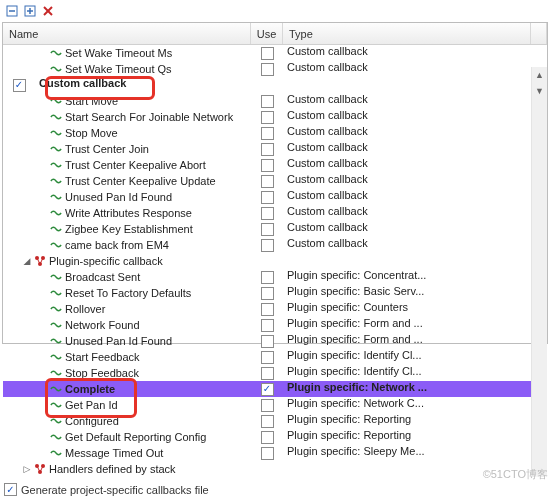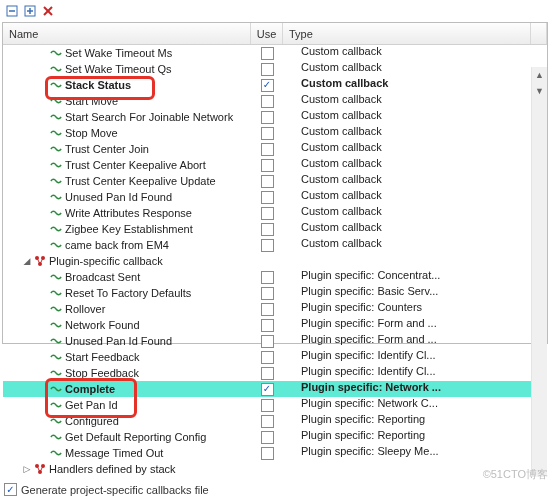--- a/index.html
+++ b/index.html
@@ -9,24 +9,24 @@
   .panel { border: 1px solid #bcbcbc; margin: 0 6px 0 2px; height: 322px; background: #fff; position: relative; }
   .header { display: flex; height: 22px; background: linear-gradient(#fdfdfd,#ececec); border-bottom: 1px solid #d0d0d0; font-size: 11px; color: #333; }
   .header > div { display: flex; align-items: center; padding: 0 6px; border-right: 1px solid #d8d8d8; }
   .col-name { width: 248px; }
   .col-use { width: 32px; justify-content: center; }
   .col-type { flex: 1; }
   .col-scroll { width: 16px; border-right: none; background: linear-gradient(#fdfdfd,#ececec); }
   .body { height: 430px; overflow: hidden; position: relative; }
   .rows { }
   .row { display: flex; height: 16px; font-size: 11px; }
-  .row.selected { background: #5eead4; }
+  .row.selected { background: #8b5cf6; }
   .row .c-name { width: 248px; display: flex; align-items: center; overflow: hidden; white-space: nowrap; }
   .row .c-use { width: 32px; display: flex; justify-content: center; align-items: center; }
-  .row .c-type { flex: 1; padding-left: 4px; white-space: nowrap; overflow: hidden; text-overflow: ellipsis; margin-left: 14px; }
+  .row .c-type { flex: 1; padding-left: 4px; white-space: nowrap; overflow: hidden; text-overflow: ellipsis; }
   .indent { display: inline-block; }
   .twisty { width: 12px; display: inline-flex; justify-content: center; color: #666; font-size: 9px; }
   .leaf-icon { width: 14px; height: 12px; display: inline-flex; align-items: center; justify-content: center; margin-right: 2px; }
   .leaf-icon svg { width: 12px; height: 10px; }
   .branch-icon { width: 14px; height: 12px; display: inline-flex; align-items: center; justify-content: center; margin-right: 2px; color: #c62828; }
   .label { white-space: nowrap; }
   .bold { font-weight: bold; }
   .chk { width: 13px; height: 13px; border: 1px solid #8a8a8a; background: #fff; display: flex; align-items: center; justify-content: center; font-size: 10px; color: #1a56c4; line-height: 1; }
   .redbox { position: absolute; border: 3px solid #e53228; border-radius: 6px; pointer-events: none; }
   .scroll { position: absolute; right: 0; top: 22px; bottom: 0; width: 16px; background: #f0f0f0; border-left: 1px solid #e4e4e4; }
@@ -93,29 +93,20 @@
               </svg>
             </span>
             <span class="label">Set Wake Timeout Qs</span>
           </div>
           <div class="c-use">
             <span class="chk"></span>
           </div>
           <div class="c-type">Custom callback</div>
         </div>
         <div class="row">
-          <div class="c-name">
-            <span class="indent" style="width: 46px;"></span>
-            <span class="leaf-icon">
-              <svg viewBox="0 0 14 10">
-                <path d="M1 5 Q4 1 7 5 Q10 9 13 5" fill="none" stroke="#2e8b3d" stroke-width="1.6"></path>
-              </svg>
-            </span>
-            <span class="label bold">Stack Status</span>
-          </div>
           <div class="c-use">
             <span class="chk">✓</span>
           </div>
           <div class="c-type bold">Custom callback</div>
         </div>
         <div class="row">
           <div class="c-name">
             <span class="indent" style="width: 46px;"></span>
             <span class="leaf-icon">
               <svg viewBox="0 0 14 10">

